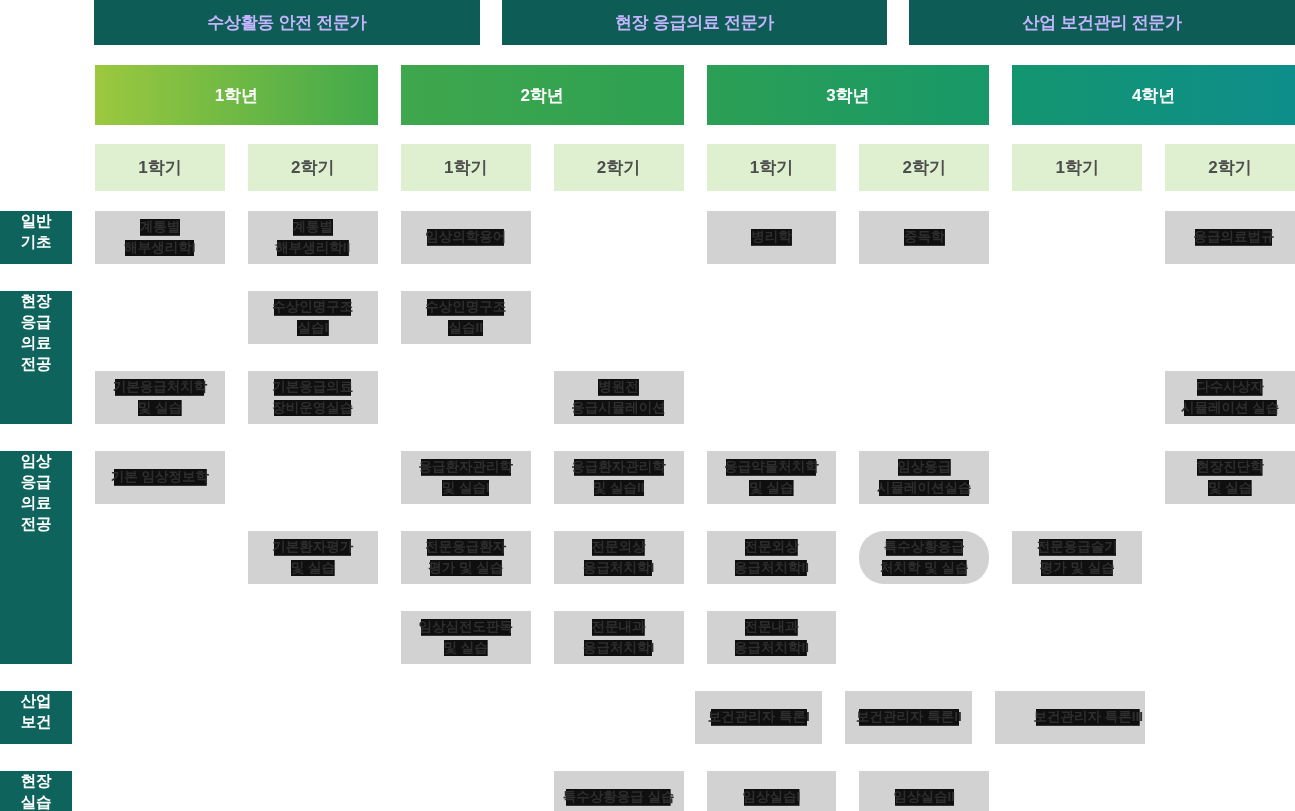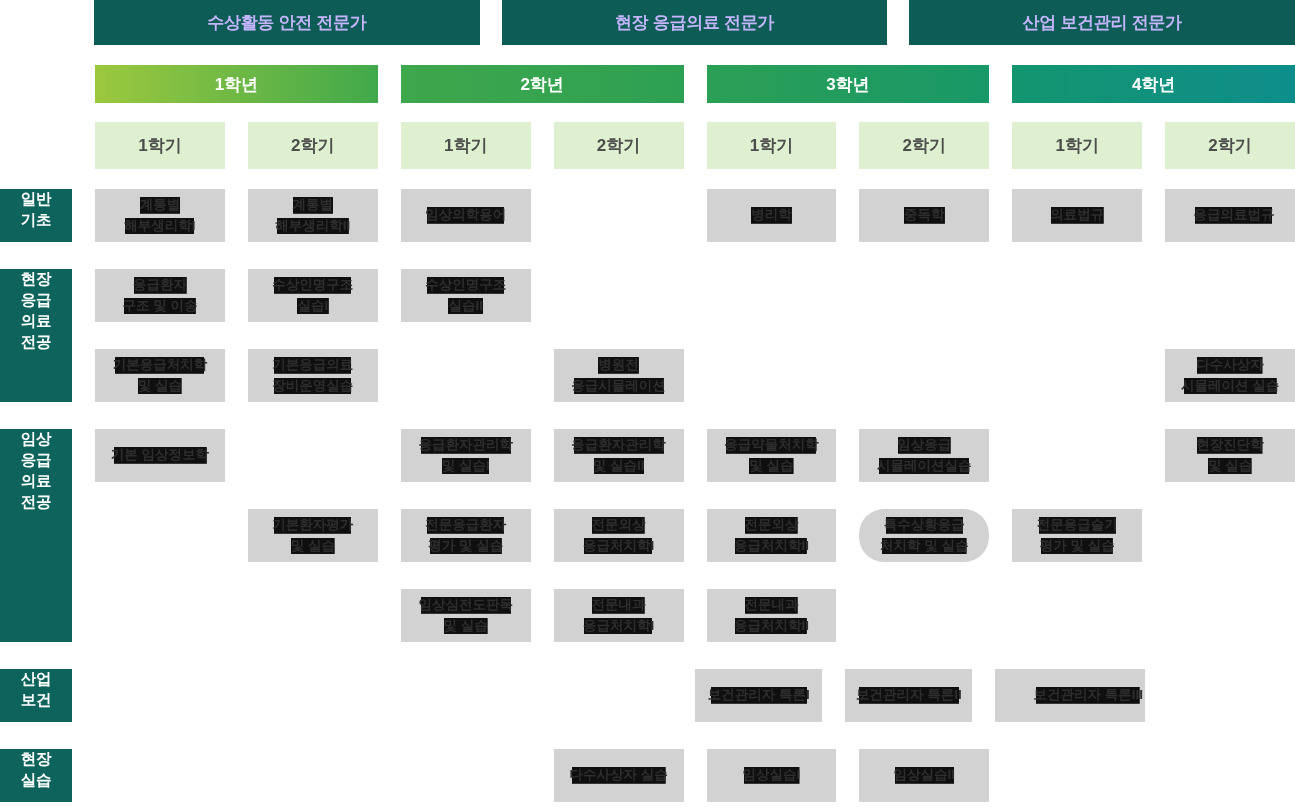--- a/index.html
+++ b/index.html
@@ -15,21 +15,21 @@
 
   
   .experts{display:flex;gap:22px;margin-left:94px;height:45px;}
   .expert{flex:1;background:var(--bannerTeal);color:#c4b5fd;font-weight:bold;font-size:17px;
           display:flex;align-items:center;justify-content:center;letter-spacing:-0.3px;}
 
   
   .grid9{display:grid;grid-template-columns:72px repeat(8,1fr);column-gap:23px;}
 
   
-  .years{margin-top:20px;height:38px;}
+  .years{margin-top:20px;height:60px;}
   .year{color:#ffffff;font-weight:bold;font-size:17px;display:flex;align-items:center;justify-content:center;}
   .year:nth-child(1){grid-column:2 / span 2;}
   .year:nth-child(2){grid-column:4 / span 2;}
   .year:nth-child(3){grid-column:6 / span 2;}
   .year:nth-child(4){grid-column:8 / span 2;}
 
   
   .sems{margin-top:19px;height:47px;}
   .sem{background:var(--semBg);color:#4d4d4d;font-weight:bold;font-size:17px;
        display:flex;align-items:center;justify-content:center;}
@@ -91,38 +91,31 @@
         </div>
         <div class="cell" style="grid-area: 1 / 4;">
           <span class="hl">임상의학용어</span>
         </div>
         <div class="cell" style="grid-area: 1 / 6;">
           <span class="hl">병리학</span>
         </div>
         <div class="cell" style="grid-area: 1 / 7;">
           <span class="hl">중독학</span>
         </div>
-        <div class="cell" style="grid-area: 1 / 8;">
-          <span class="hl">의료법규</span>
-        </div>
         <div class="cell" style="grid-area: 1 / 9; padding-left: 8px;">
           <span class="hl">응급의료법규</span>
         </div>
       </div>
       <div class="section" style="grid-template-rows: repeat(2, var(--cellH));">
         <div class="slabel" style="grid-row: 1 / span 2;">
           <span>현장</span>
           <span>응급</span>
           <span>의료</span>
           <span>전공</span>
         </div>
-        <div class="cell" style="grid-area: 1 / 2;">
-          <span class="hl">응급환자</span>
-          <span class="hl">구조 및 이송</span>
-        </div>
         <div class="cell" style="grid-area: 1 / 3;">
           <span class="hl">수상인명구조</span>
           <span class="hl">실습I</span>
         </div>
         <div class="cell" style="grid-area: 1 / 4;">
           <span class="hl">수상인명구조</span>
           <span class="hl">실습II</span>
         </div>
         <div class="cell" style="grid-area: 2 / 2;">
           <span class="hl">기본응급처치학</span>
@@ -222,21 +215,21 @@
         <div class="cell" style="grid-area: 1 / 8; padding-left: 36px;">
           <span class="hl">보건관리자 특론III</span>
         </div>
       </div>
       <div class="section" style="grid-template-rows: repeat(1, var(--cellH));">
         <div class="slabel" style="grid-row: 1 / span 1;">
           <span>현장</span>
           <span>실습</span>
         </div>
         <div class="cell" style="grid-area: 1 / 5;">
-          <span class="hl">다수사상자 실습</span>
+          <span class="hl">특수상황응급 실습</span>
         </div>
         <div class="cell" style="grid-area: 1 / 6;">
           <span class="hl">임상실습I</span>
         </div>
         <div class="cell" style="grid-area: 1 / 7;">
           <span class="hl">임상실습II</span>
         </div>
       </div>
     </div>
 

